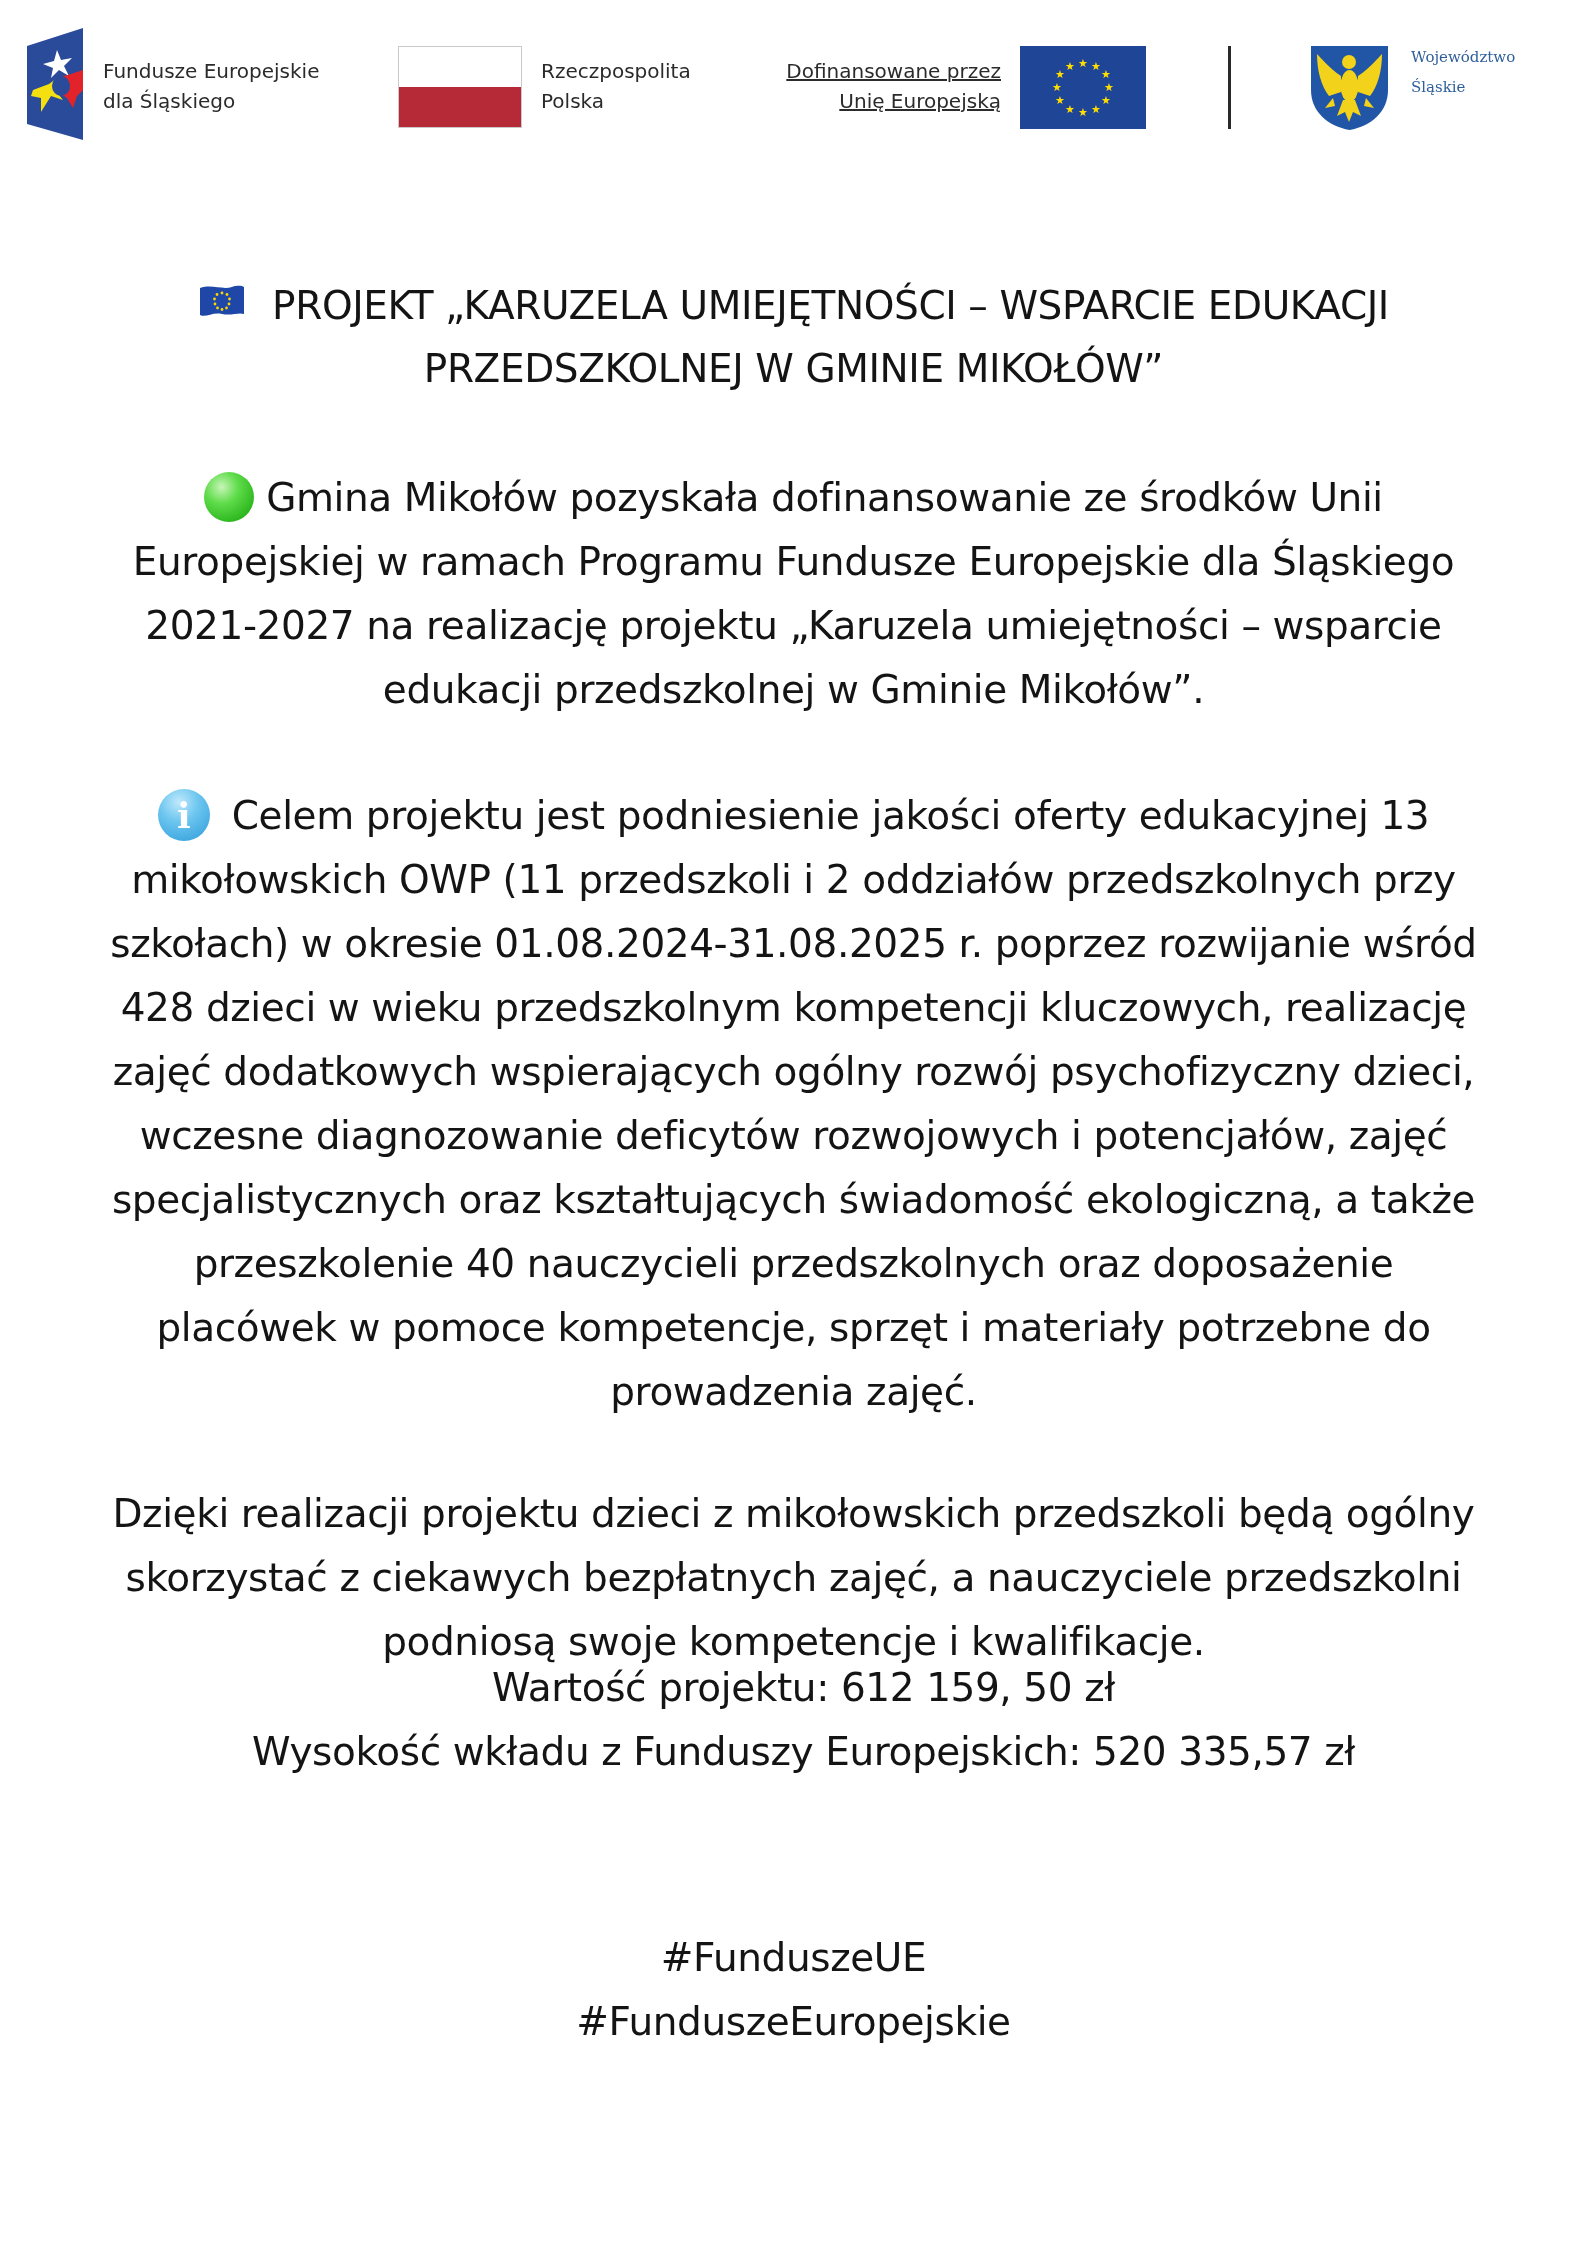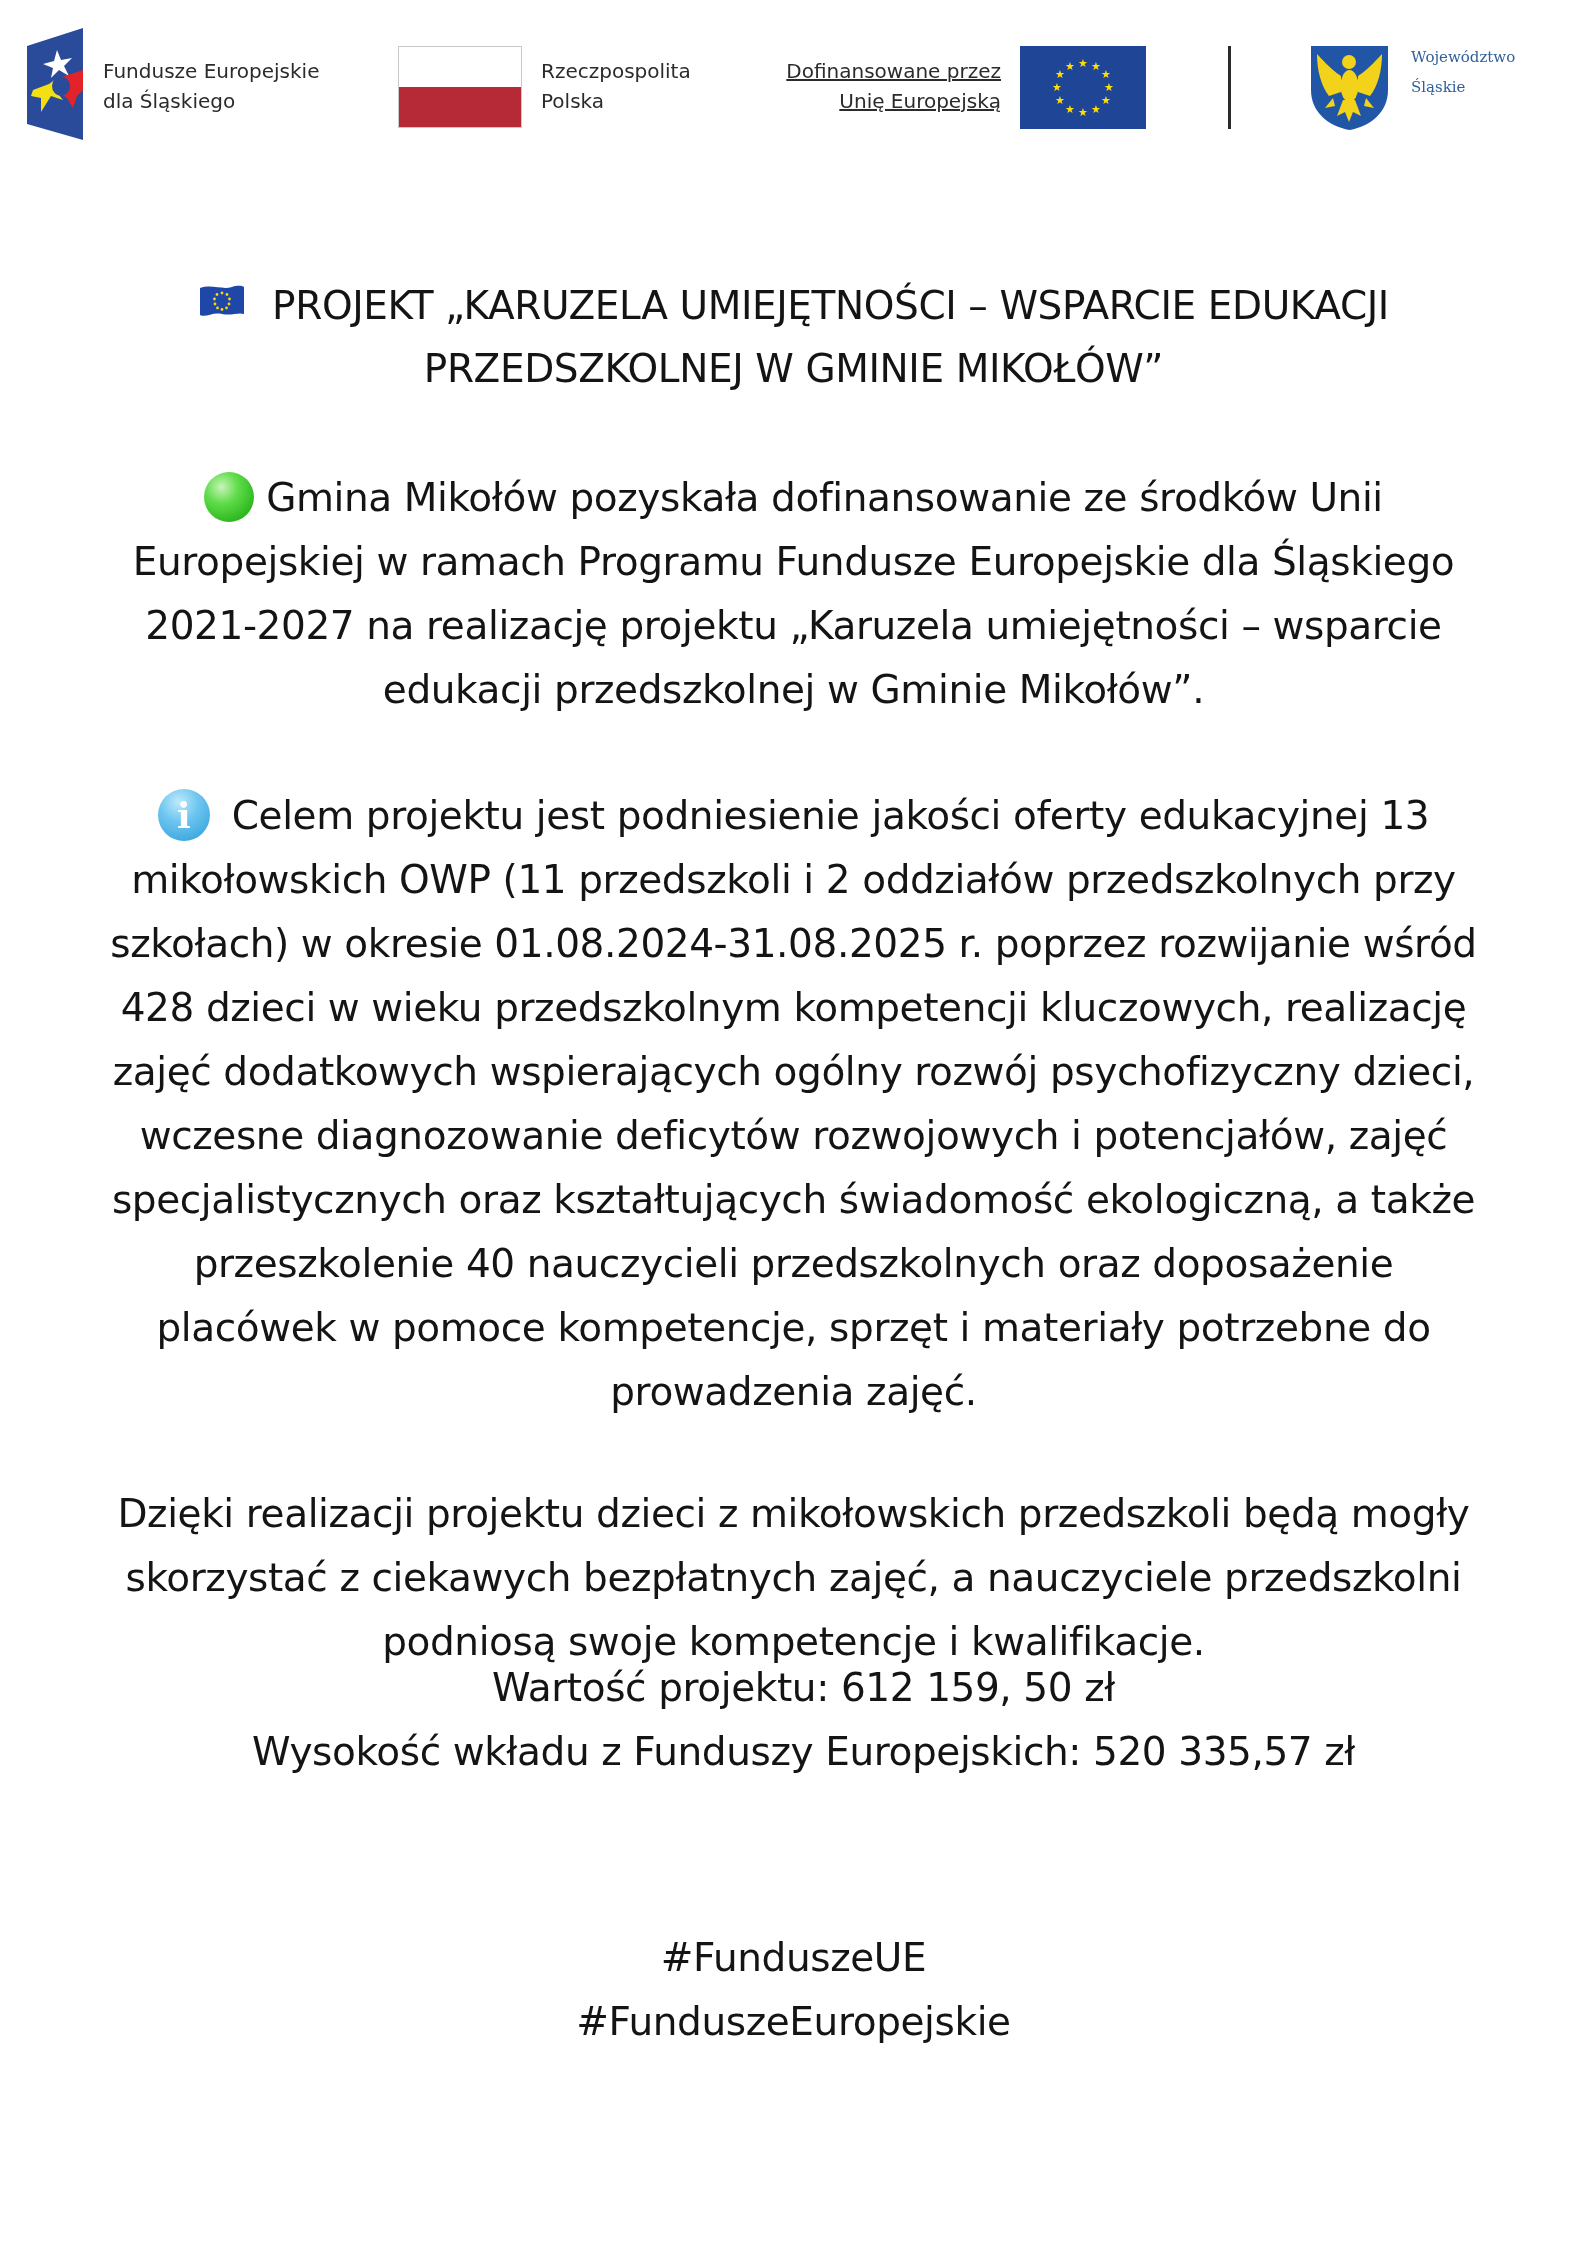--- a/index.html
+++ b/index.html
@@ -140,21 +140,21 @@
   <span class="line">428 dzieci w wieku przedszkolnym kompetencji kluczowych, realizację</span>
   <span class="line">zajęć dodatkowych wspierających ogólny rozwój psychofizyczny dzieci,</span>
   <span class="line">wczesne diagnozowanie deficytów rozwojowych i potencjałów, zajęć</span>
   <span class="line">specjalistycznych oraz kształtujących świadomość ekologiczną, a także</span>
   <span class="line">przeszkolenie 40 nauczycieli przedszkolnych oraz doposażenie</span>
   <span class="line">placówek w pomoce kompetencje, sprzęt i materiały potrzebne do</span>
   <span class="line">prowadzenia zajęć.</span>
 </div>
 
 <div class="content" style="top:1482px;">
-  <span class="line">Dzięki realizacji projektu dzieci z mikołowskich przedszkoli będą mogły</span>
+  <span class="line">Dzięki realizacji projektu dzieci z mikołowskich przedszkoli będą ogólny</span>
   <span class="line">skorzystać z ciekawych bezpłatnych zajęć, a nauczyciele przedszkolni</span>
   <span class="line">podniosą swoje kompetencje i kwalifikacje.</span>
 </div>
 
 <div class="content" style="top:1656px;padding-left:10px;">
   <span class="line">Wartość projektu: 612 159, 50 zł</span>
   <span class="line">Wysokość wkładu z Funduszy Europejskich: 520 335,57 zł</span>
 </div>
 
 <div class="content" style="top:1926px;">

